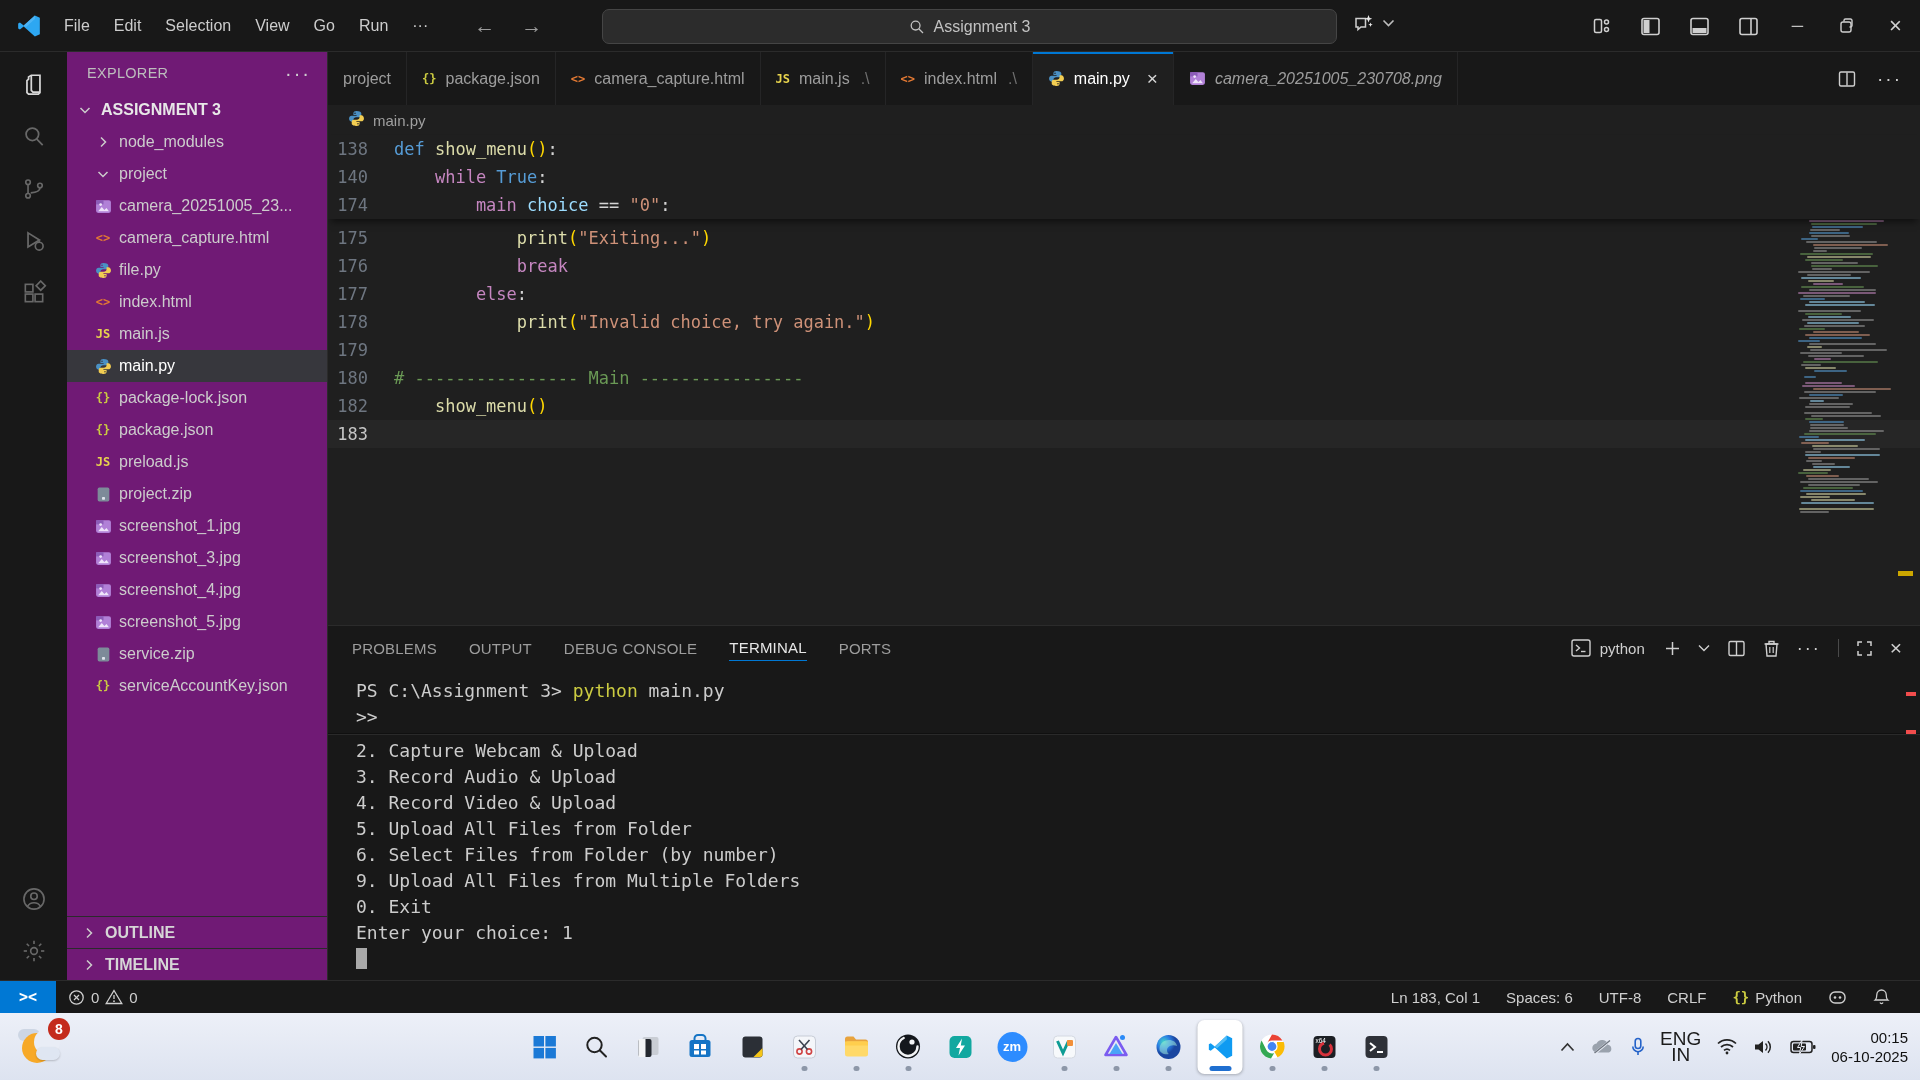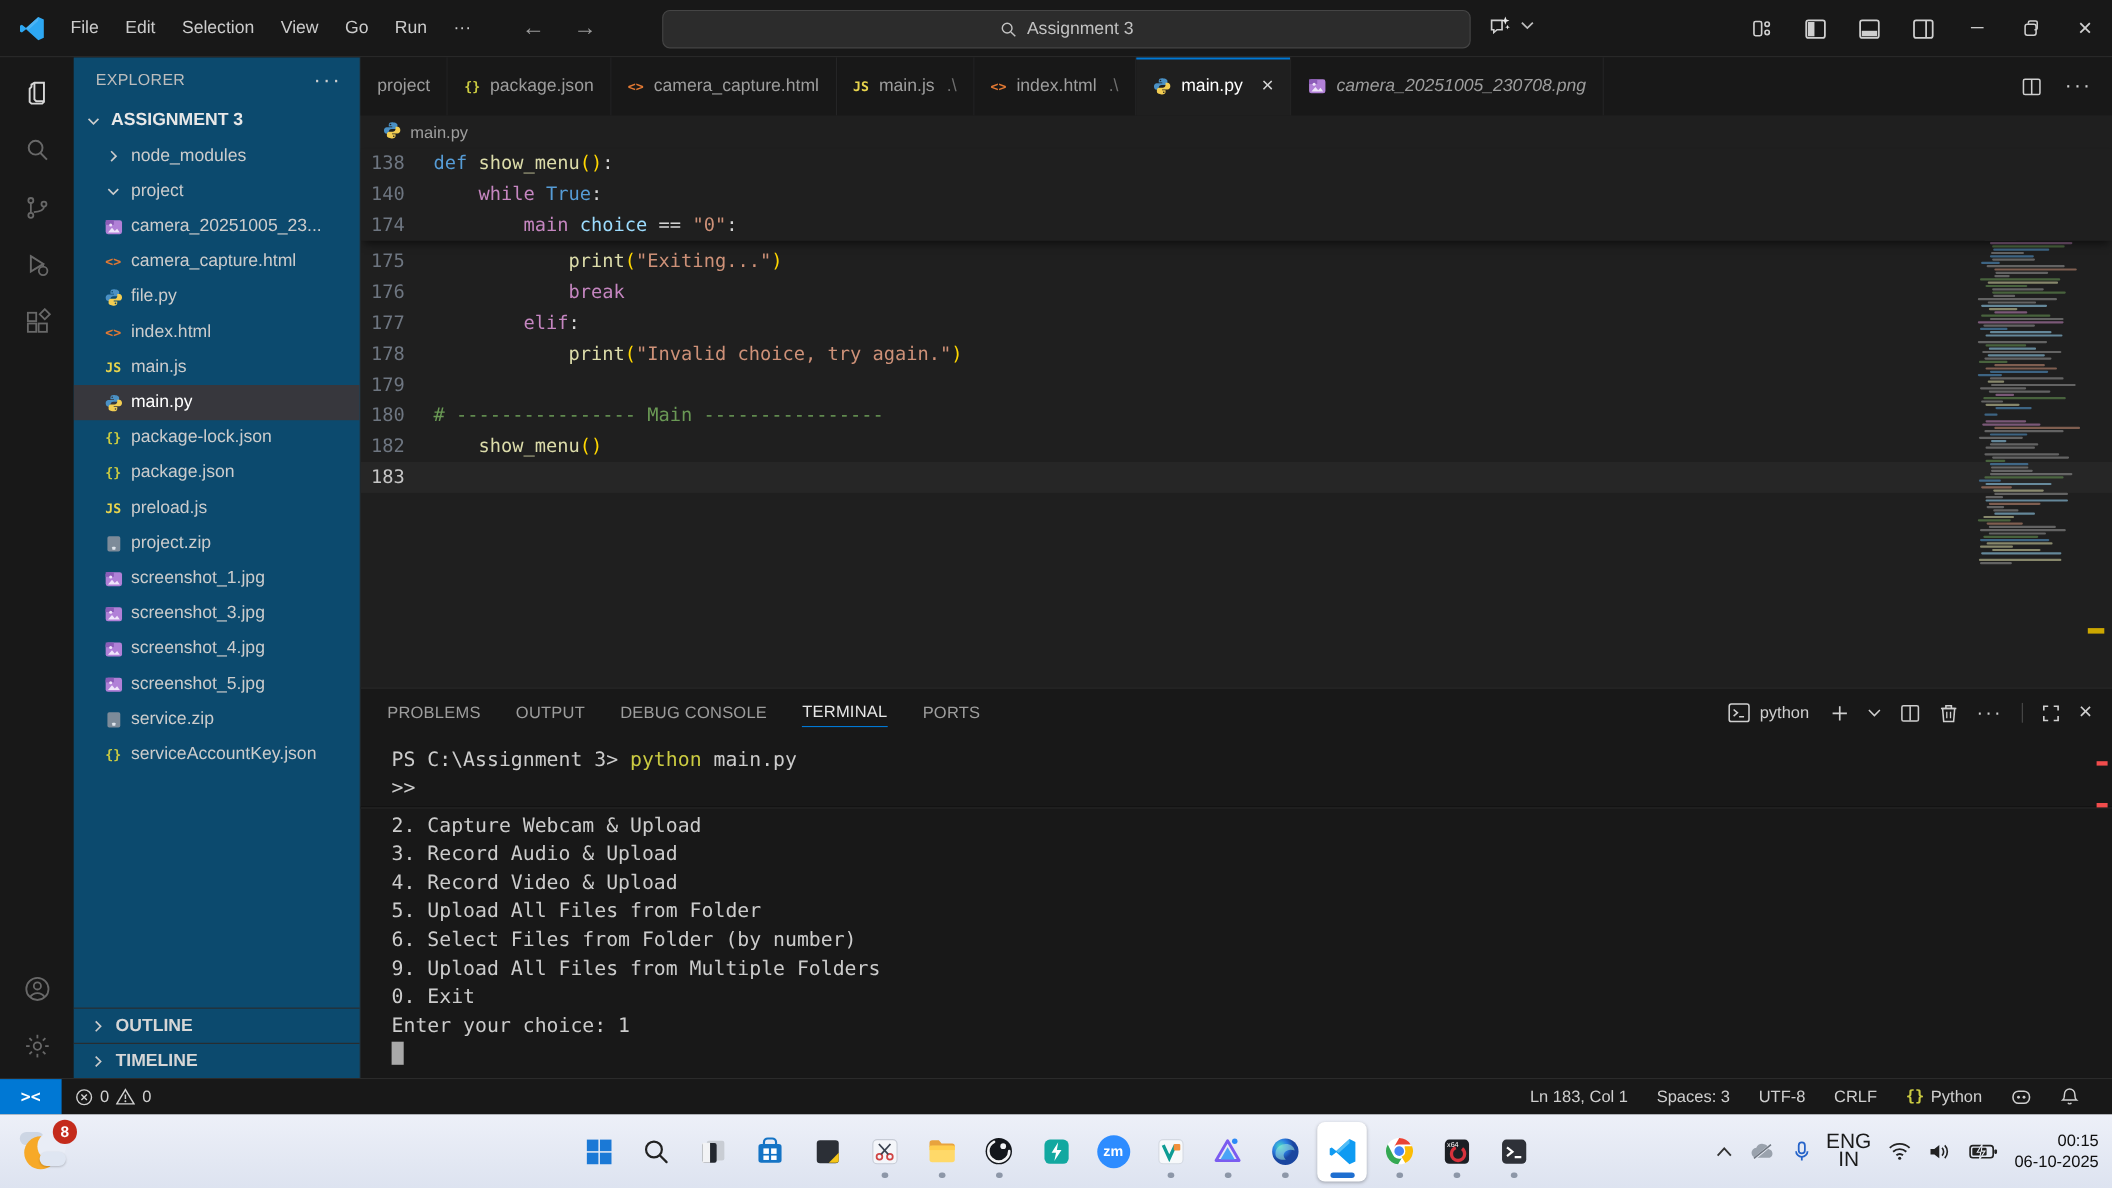--- a/index.html
+++ b/index.html
@@ -21,21 +21,21 @@
   .wc.close{font-size:22px}
 
   
   .main{display:flex;height:928px}
   .activitybar{width:67px;background:#181818;display:flex;flex-direction:column;align-items:center;padding-top:10px}
   .ab{width:48px;height:46px;display:flex;align-items:center;justify-content:center;opacity:.62;margin-bottom:6px}
   .ab.active{opacity:1}
   .ab-bottom{margin-top:auto}
 
   
-  .sidebar{width:261px;background:#0c4a6e;border-right:1px solid #2b2b2b;display:flex;flex-direction:column}
+  .sidebar{width:261px;background:#701a75;border-right:1px solid #2b2b2b;display:flex;flex-direction:column}
   .sb-header{height:42px;display:flex;align-items:center;padding:0 16px 0 20px;font-size:14.5px;color:#bdbdbd;letter-spacing:.3px}
   .sb-header .dots{margin-left:auto;font-size:20px;letter-spacing:2px;color:#cfcfcf}
   .tree{flex:1;overflow:hidden}
   .titem{height:32px;display:flex;align-items:center;padding-left:26px;color:#cccccc;cursor:default;white-space:nowrap}
   .titem.root{padding-left:8px;font-weight:bold;color:#e8e8e8}
   .titem.sel{background:#37373d;color:#fff}
   .slot{width:20px;display:flex;align-items:center;justify-content:center;flex:none}
   .tlabel{margin-left:6px;overflow:hidden;text-overflow:ellipsis}
   .fi{font-family:"DejaVu Sans Mono",monospace;font-size:12px;font-weight:bold;line-height:1}
   .fi-html{color:#e37933}.fi-js{color:#e8d44d}.fi-json{color:#cbcb41}
@@ -511,21 +511,21 @@
               <div class="crow">
                 <span class="gut">175</span>
                 <span class="ctext"><span class="ig"></span><span class="ig"></span><span class="ig"></span><span class="tk-fn">print</span><span class="tk-par">(</span><span class="tk-str">"Exiting..."</span><span class="tk-par">)</span></span>
               </div>
               <div class="crow">
                 <span class="gut">176</span>
                 <span class="ctext"><span class="ig"></span><span class="ig"></span><span class="ig"></span><span class="tk-kw">break</span></span>
               </div>
               <div class="crow">
                 <span class="gut">177</span>
-                <span class="ctext"><span class="ig"></span><span class="ig"></span><span class="tk-kw">elif</span><span class="tk-pl">:</span></span>
+                <span class="ctext"><span class="ig"></span><span class="ig"></span><span class="tk-kw">else</span><span class="tk-pl">:</span></span>
               </div>
               <div class="crow">
                 <span class="gut">178</span>
                 <span class="ctext"><span class="ig"></span><span class="ig"></span><span class="ig"></span><span class="tk-fn">print</span><span class="tk-par">(</span><span class="tk-str">"Invalid choice, try again."</span><span class="tk-par">)</span></span>
               </div>
               <div class="crow">
                 <span class="gut">179</span>
                 <span class="ctext">&nbsp;</span>
               </div>
               <div class="crow">
@@ -748,21 +748,21 @@
         <svg width="18" height="16" viewBox="0 0 18 16">
             <path d="M9 1.5 16.8 14.5H1.2z" fill="none" stroke="#cfcfcf" stroke-width="1.3"></path>
             <line x1="9" y1="6" x2="9" y2="10" stroke="#cfcfcf" stroke-width="1.3"></line>
             <circle cx="9" cy="12.2" r=".9" fill="#cfcfcf"></circle>
           </svg>
         <span>0</span>
       </span>
     </div>
     <div class="sb-right">
       <span class="sb-item">Ln 183, Col 1</span>
-      <span class="sb-item">Spaces: 3</span>
+      <span class="sb-item">Spaces: 6</span>
       <span class="sb-item">UTF-8</span>
       <span class="sb-item">CRLF</span>
       <span class="sb-item">
         <span class="fi fi-json" style="font-size:14px">{}</span>
         <span>Python</span>
       </span>
       <span class="sb-item">
         <svg width="19" height="17" viewBox="0 0 19 17">
             <rect x="2" y="3" width="15" height="11" rx="5" fill="none" stroke="#cfcfcf" stroke-width="1.4"></rect>
             <circle cx="7" cy="8.5" r="1.3" fill="#cfcfcf"></circle>

